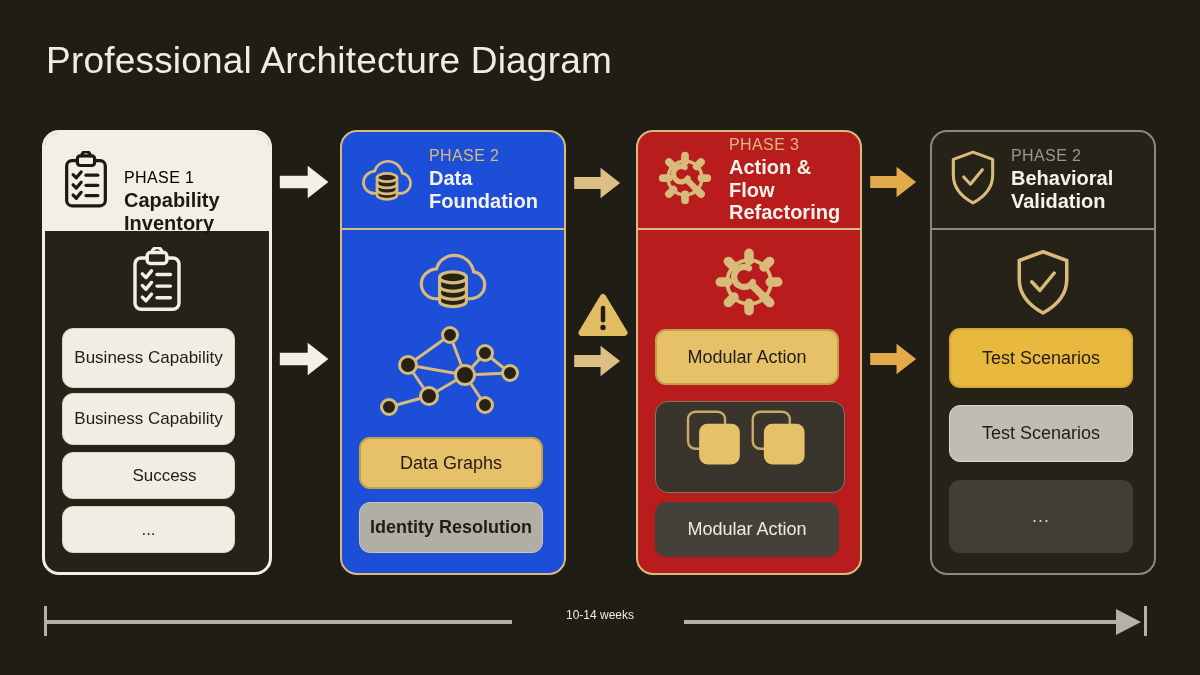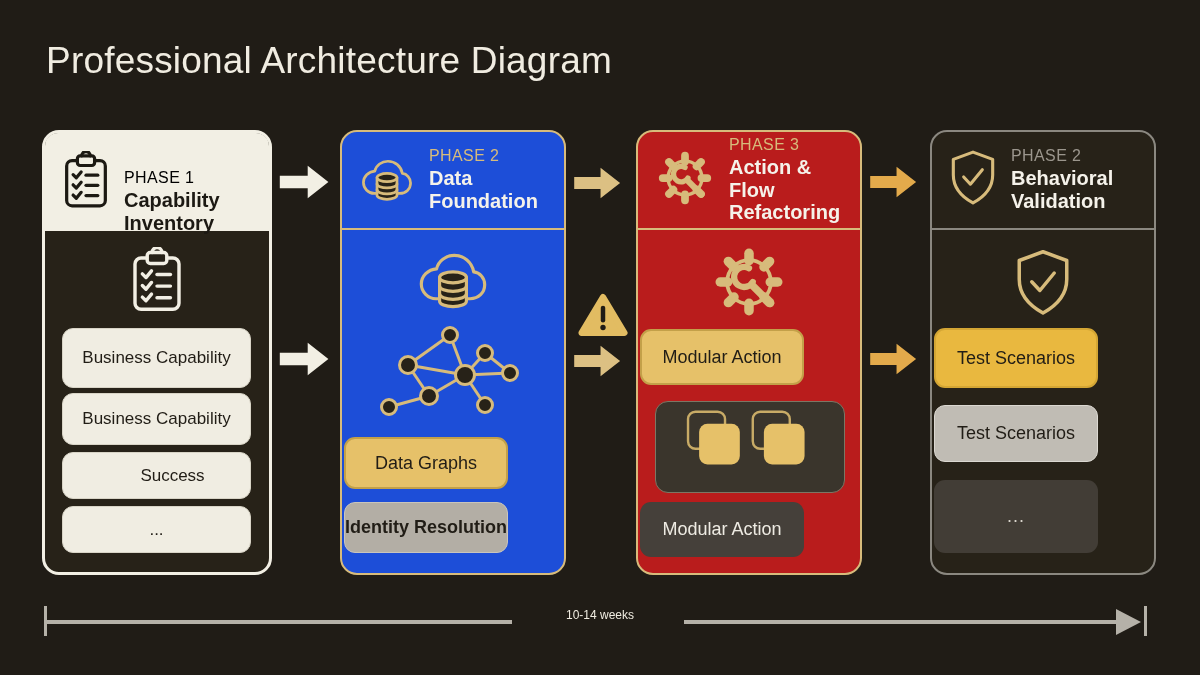--- a/index.html
+++ b/index.html
@@ -34,25 +34,25 @@
   .phase-title{font-size:20px;font-weight:700;line-height:1.13;}
   .card1 .phase-label{color:#000000;margin-top:40px;}
   .card1 .phase-title{color:#1c1913;}
   .card2 .phase-label,.card3 .phase-label{color:#d7bb7b;}
   .card4 .phase-label{color:#9b968d;}
   .card2 .phase-title,.card3 .phase-title,.card4 .phase-title{color:#f5f2ea;}
   .card-body{position:absolute;left:0;right:0;top:98px;bottom:0;}
   .bicon{position:absolute;left:50%;transform:translateX(-50%);}
   
   .box{
-    position:absolute;left:2px;width:164px;border-radius:11px;box-sizing:border-box;
+    position:absolute;left:17px;width:184px;border-radius:11px;box-sizing:border-box;
     display:flex;align-items:center;justify-content:center;text-align:center;
     font-size:18px;color:#211d16;
   }
-  .card1 .box{left:17px;width:189px;font-size:17px;line-height:1.28;}
+  .card1 .box{left:17px;width:173px;font-size:17px;line-height:1.28;}
   .cream{background:#f0ede2;border:1.5px solid #d8d4c6;}
   .gold{background:#e6c169;border:2px solid #c3a049;}
   .gold-bright{background:#e9b83f;border:2px solid #d4a634;}
   .gray{background:#b3aea5;border:1.5px solid #c9c5bc;}
   .gray-light{background:#c0bcb4;border:1.5px solid #dbd8d1;}
   .dark-box{background:#45403a;color:#eeebe3;}
   .dark-box2{background:#423d36;color:#d9d5cc;letter-spacing:1px;}
   .squares-wrap{
     position:absolute;left:17px;width:188px;border-radius:13px;
     background:#3a352c;border:1.5px solid #7d7664;

